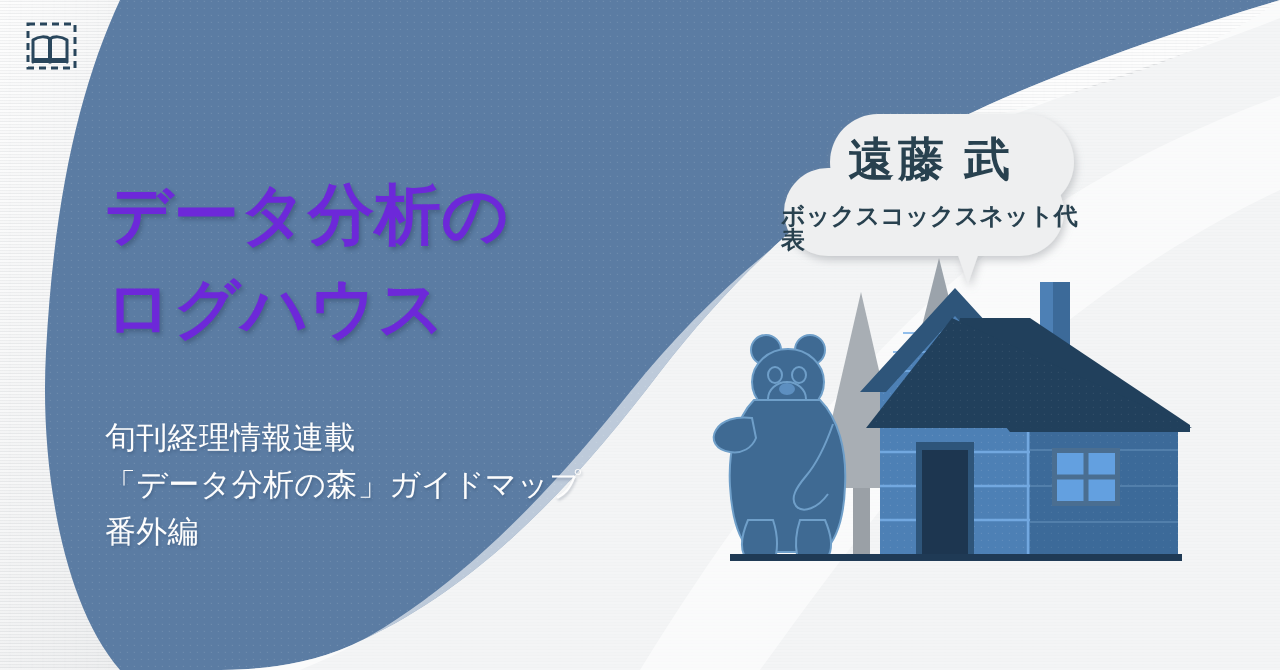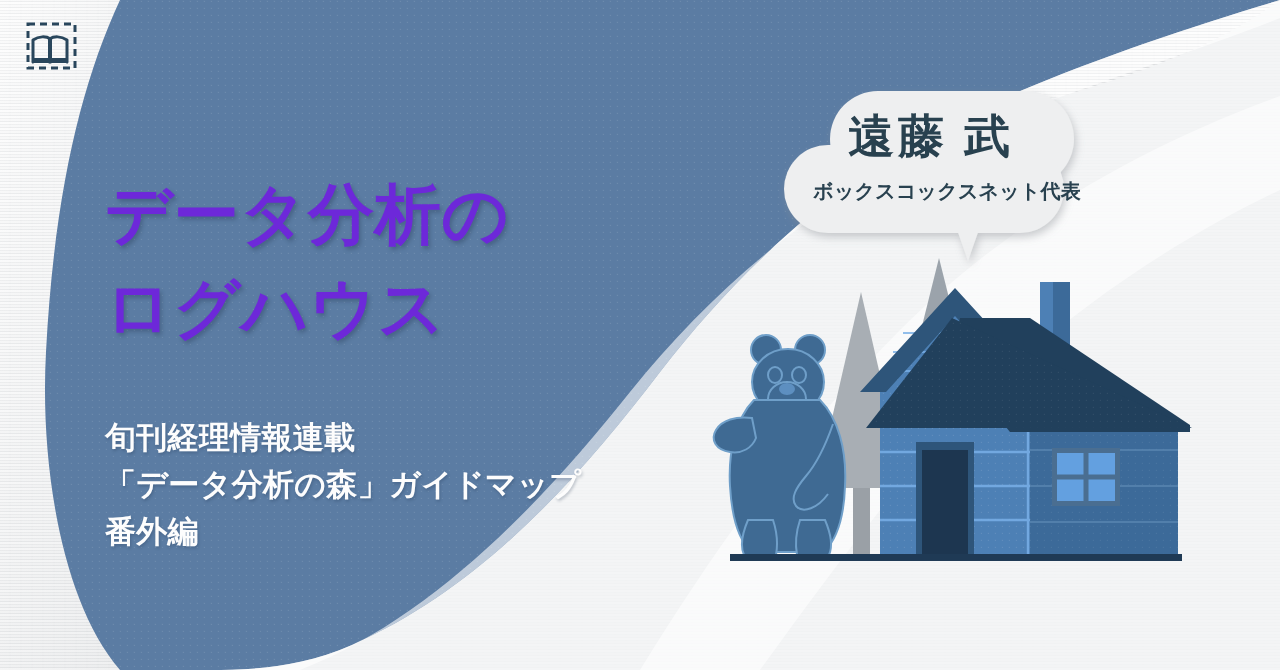--- a/index.html
+++ b/index.html
@@ -36,41 +36,41 @@
   
   .title{
     position:absolute;left:105px;top:168px;
     color:#6d28d9;font-weight:700;
     font-size:66px;line-height:1.42;letter-spacing:0.01em;
     text-shadow:2px 3px 4px rgba(25,45,70,0.30);
     white-space:pre-line;
   }
   .subtitle{
     position:absolute;left:105px;top:414px;
-    color:#fdfdfd;font-weight:700;
+    color:#fdfdfd;font-weight:400;
     font-size:31px;line-height:1.52;letter-spacing:0.01em;
     text-shadow:1px 2px 3px rgba(25,45,70,0.25);
     white-space:pre-line;
   }
 
   
   .book-badge{position:absolute;left:22px;top:20px;width:60px;height:56px;}
 
   
-  .bubble-wrap{position:absolute;left:786px;top:89px;width:290px;height:170px;}
+  .bubble-wrap{position:absolute;left:786px;top:112px;width:290px;height:170px;}
   .bubble-name{
     position:absolute;left:0;top:24px;width:290px;
     text-align:center;color:#28414f;font-weight:700;
     font-size:46px;letter-spacing:0.08em;line-height:1;
     z-index:3;
   }
   .bubble-role{
     position:absolute;left:-5px;top:92px;width:300px;
-    text-align:right;color:#28414f;font-weight:700;
-    font-size:20px;letter-spacing:0.01em;line-height:1;
+    text-align:left;color:#28414f;font-weight:700;
+    font-size:24px;letter-spacing:0.01em;line-height:1;
     z-index:3;
   }
 </style>
 </head>
 <body>
 
 <div class="stage">
 
   <div class="texture"></div>
 

